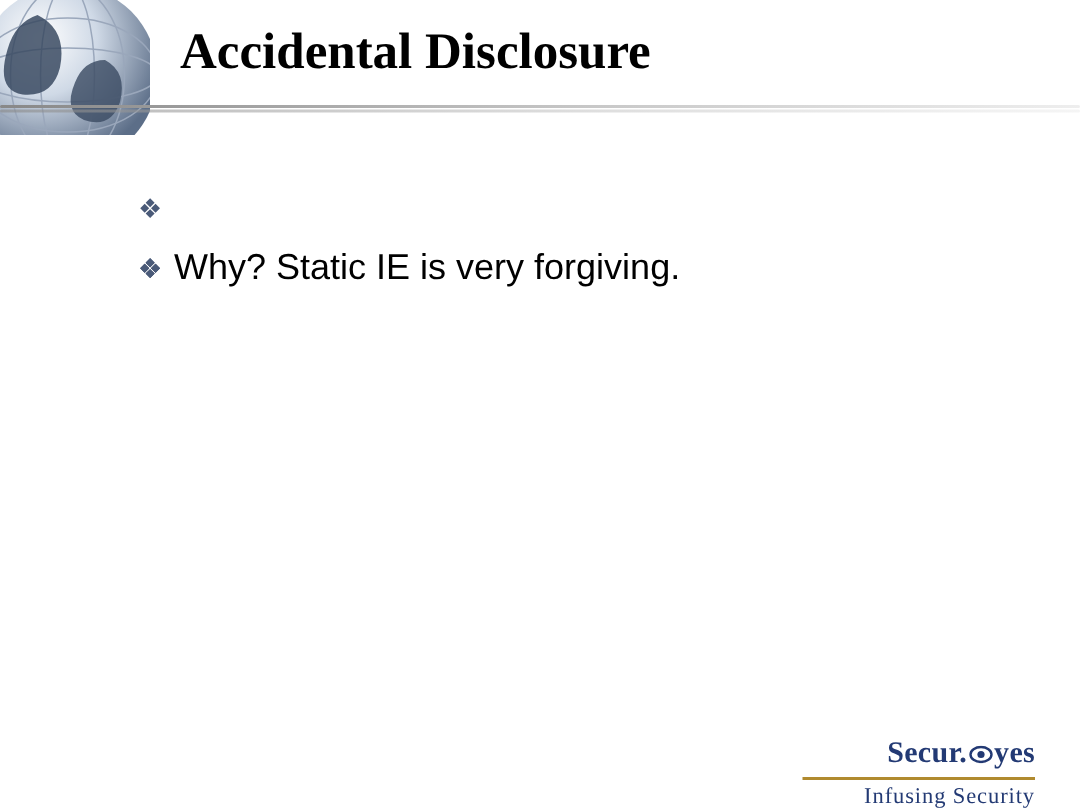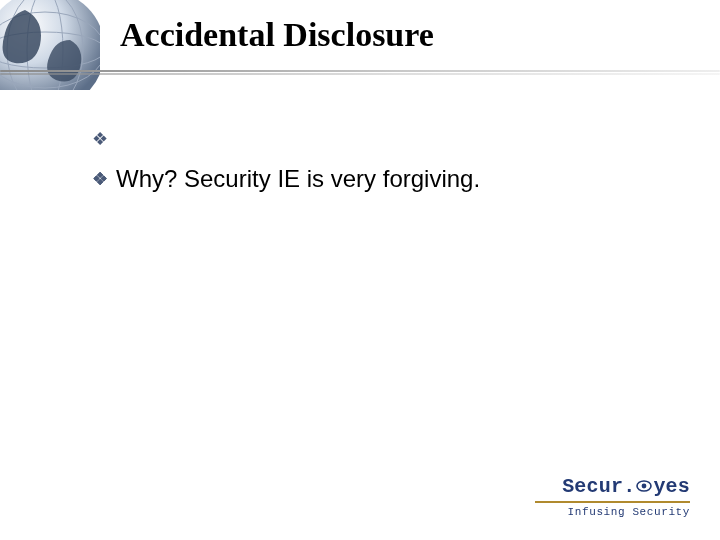--- a/index.html
+++ b/index.html
@@ -5,25 +5,25 @@
   html,body{margin:0;padding:0;width:720px;height:540px;background:#fff;font-family:"Times New Roman",Times,serif;color:#000;overflow:hidden}
   .slide{position:relative;width:720px;height:540px}
   .globe{position:absolute;top:0;left:0;width:100px;height:90px;overflow:hidden}
   .globe svg{position:absolute;top:-20px;left:-25px}
   .title{position:absolute;top:16px;left:120px;font-size:34px;font-weight:bold;font-family:"Times New Roman",Times,serif}
   .rule{position:absolute;top:70px;left:0;width:720px;height:4px}
   .rule .bar{height:2px;background:linear-gradient(to right,#888 0%,#c8c8c8 55%,#eee 100%);margin-bottom:1px;border-radius:1px}
   .content{position:absolute;top:100px;left:52px;right:40px;font-family:Arial,Helvetica,sans-serif;font-size:24px;line-height:1.25}
   .content li{list-style:none;position:relative;margin:0 0 40px 0;padding-left:24px}
   .bullet{position:absolute;left:0;top:4px;color:#4a5a78;font-size:18px}
-  .logo{position:absolute;right:30px;bottom:22px;text-align:right;font-family:Liberation Mono, monospace}
+  .logo{position:absolute;right:30px;bottom:0;text-align:right;font-family:Liberation Serif, serif}
   .logo-main{font-weight:bold;font-size:20px;color:#233a74;letter-spacing:.2px}
   .logo-eye{display:inline-block;vertical-align:middle;margin:0 1px}
   .logo-rule{height:2px;background:#b08a2e;margin:3px 0 3px auto;width:155px}
-  .logo-tag{font-size:11px;color:#233a74;letter-spacing:.6px}
+  .logo-tag{font-size:15px;color:#233a74;letter-spacing:.6px}
 </style>
 </head>
 <body>
 
 <div class="slide">
 
   <div class="globe">
     <svg width="140" height="140" viewBox="0 0 140 140">
       <defs>
         <radialGradient id="g1" cx="35%" cy="30%" r="70%">
@@ -54,21 +54,21 @@
       <span class="bullet">❖</span>
     </li>
     <li>
       <span class="bullet">❖</span>
     </li>
     <li>
       <span class="bullet">❖</span>
     </li>
     <li>
       <span class="bullet">❖</span>
-      <span>Why? Security IE is very forgiving.</span>
+      <span>Why? Static IE is very forgiving.</span>
     </li>
   </ul>
 
   <div class="logo">
     <div class="logo-main">
       Secur.<span class="logo-eye"><svg width="16" height="12" viewBox="0 0 16 12">
             <ellipse cx="8" cy="6" rx="7" ry="5" fill="none" stroke="#233a74" stroke-width="1.6"></ellipse>
             <circle cx="8" cy="6" r="2.4" fill="#233a74"></circle>
           </svg></span>yes
     </div>

